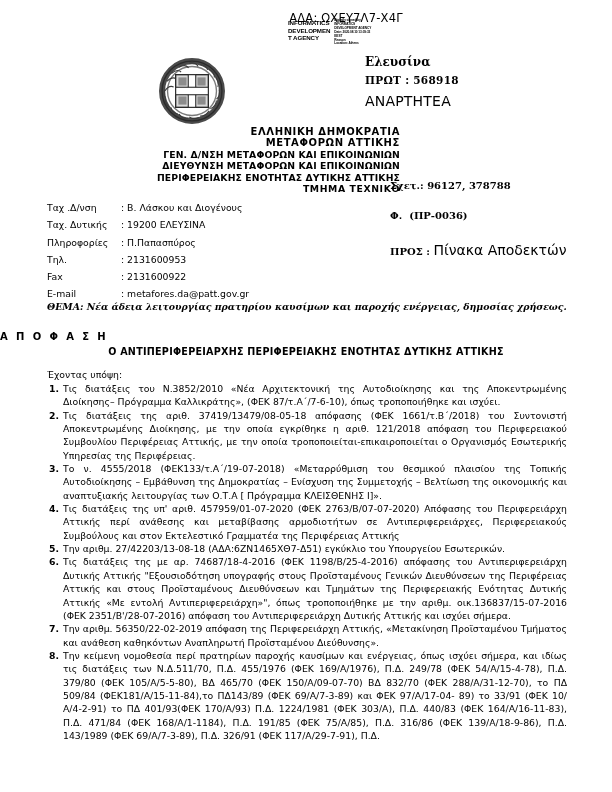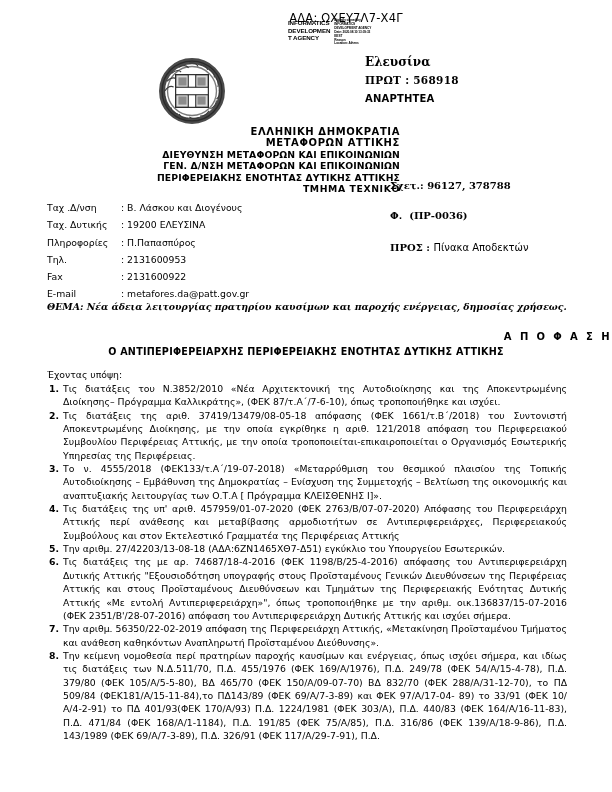--- a/index.html
+++ b/index.html
@@ -77,22 +77,22 @@
     font-size: 10.5px;
     font-weight: 700;
     font-family: "DejaVu Serif", serif;
     letter-spacing: 0.3px;
     text-align: center;
   }
   .anartitea {
     position: absolute;
     top: 93px;
     left: 365px;
-    font-size: 10px;
-    font-weight: 700;
+    font-size: 14px;
+    font-weight: 400;
     letter-spacing: 0.2px;
   }
 
   
   .emblem {
     position: absolute;
     top: 57px;
     left: 158px;
     width: 68px;
     height: 68px;
@@ -123,41 +123,41 @@
     line-height: 17.3px;
   }
   .contact .row { white-space: nowrap; }
   .contact .lbl { display: inline-block; min-width: 74px; }
 
   
   .meta-right { position: absolute; font-size: 10px; font-weight: 700; font-family: "DejaVu Serif", serif;}
   .meta-sxet { top: 180px; left: 390px; }
   .meta-fi   { top: 210px; left: 390px; }
   .meta-pros { top: 242px; left: 390px; }
-  .meta-pros .val { font-weight: 400; font-family: "DejaVu Sans", sans-serif; font-size: 10px;}
+  .meta-pros .val { font-weight: 400; font-family: "DejaVu Sans", sans-serif; font-size: 14px;}
 
   
   .theme {
     position: absolute;
     top: 301px;
     left: 47px;
     width: 530px;
     font-size: 9.4px;
     font-weight: 700;
     font-style: italic;
     font-family: "DejaVu Serif", serif;
   }
 
   
   .apofasi {
     position: absolute;
     top: 331px;
     left: 0;
     width: 612px;
-    text-align: right;
+    text-align: left;
     font-size: 10px;
     font-weight: 700;
     letter-spacing: 2.4px;
   }
   .apofasi-sub {
     position: absolute;
     top: 346px;
     left: 0;
     width: 612px;
     text-align: center;
@@ -252,22 +252,22 @@
         <rect x="58" y="30" width="12" height="12" fill="#8c8c8c"></rect>
         <rect x="30" y="58" width="12" height="12" fill="#8c8c8c"></rect>
         <rect x="58" y="58" width="12" height="12" fill="#8c8c8c"></rect>
       </g>
     </svg>
   </div>
 
   <div class="org-header">
     <div class="l1">ΕΛΛΗΝΙΚΗ  ΔΗΜΟΚΡΑΤΙΑ</div>
     <div class="l2">ΜΕΤΑΦΟΡΩΝ ΑΤΤΙΚΗΣ</div>
+    <div>ΓΕΝ. Δ/ΝΣΗ  ΜΕΤΑΦΟΡΩΝ  ΚΑΙ  ΕΠΙΚΟΙΝΩΝΙΩΝ</div>
     <div>ΔΙΕΥΘΥΝΣΗ ΜΕΤΑΦΟΡΩΝ  ΚΑΙ ΕΠΙΚΟΙΝΩΝΙΩΝ</div>
-    <div>ΓΕΝ. Δ/ΝΣΗ  ΜΕΤΑΦΟΡΩΝ  ΚΑΙ  ΕΠΙΚΟΙΝΩΝΙΩΝ</div>
     <div>ΠΕΡΙΦΕΡΕΙΑΚΗΣ ΕΝΟΤΗΤΑΣ ΔΥΤΙΚΗΣ ΑΤΤΙΚΗΣ</div>
     <div class="l6">ΤΜΗΜΑ  ΤΕΧΝΙΚΟ</div>
   </div>
 
   <div class="contact">
     <div class="row"><span class="lbl">Ταχ .Δ/νση</span><span>:</span> <span>Β. Λάσκου και Διογένους</span></div>
     <div class="row"><span class="lbl">Ταχ. Δυτικής</span><span>:</span> <span>19200 ΕΛΕΥΣΙΝΑ</span></div>
     <div class="row"><span class="lbl">Πληροφορίες</span><span>:</span> <span>Π.Παπασπύρος</span></div>
     <div class="row"><span class="lbl">Τηλ.</span><span>:</span> <span>2131600953</span></div>
     <div class="row"><span class="lbl">Fax</span><span>:</span> <span>2131600922</span></div>

